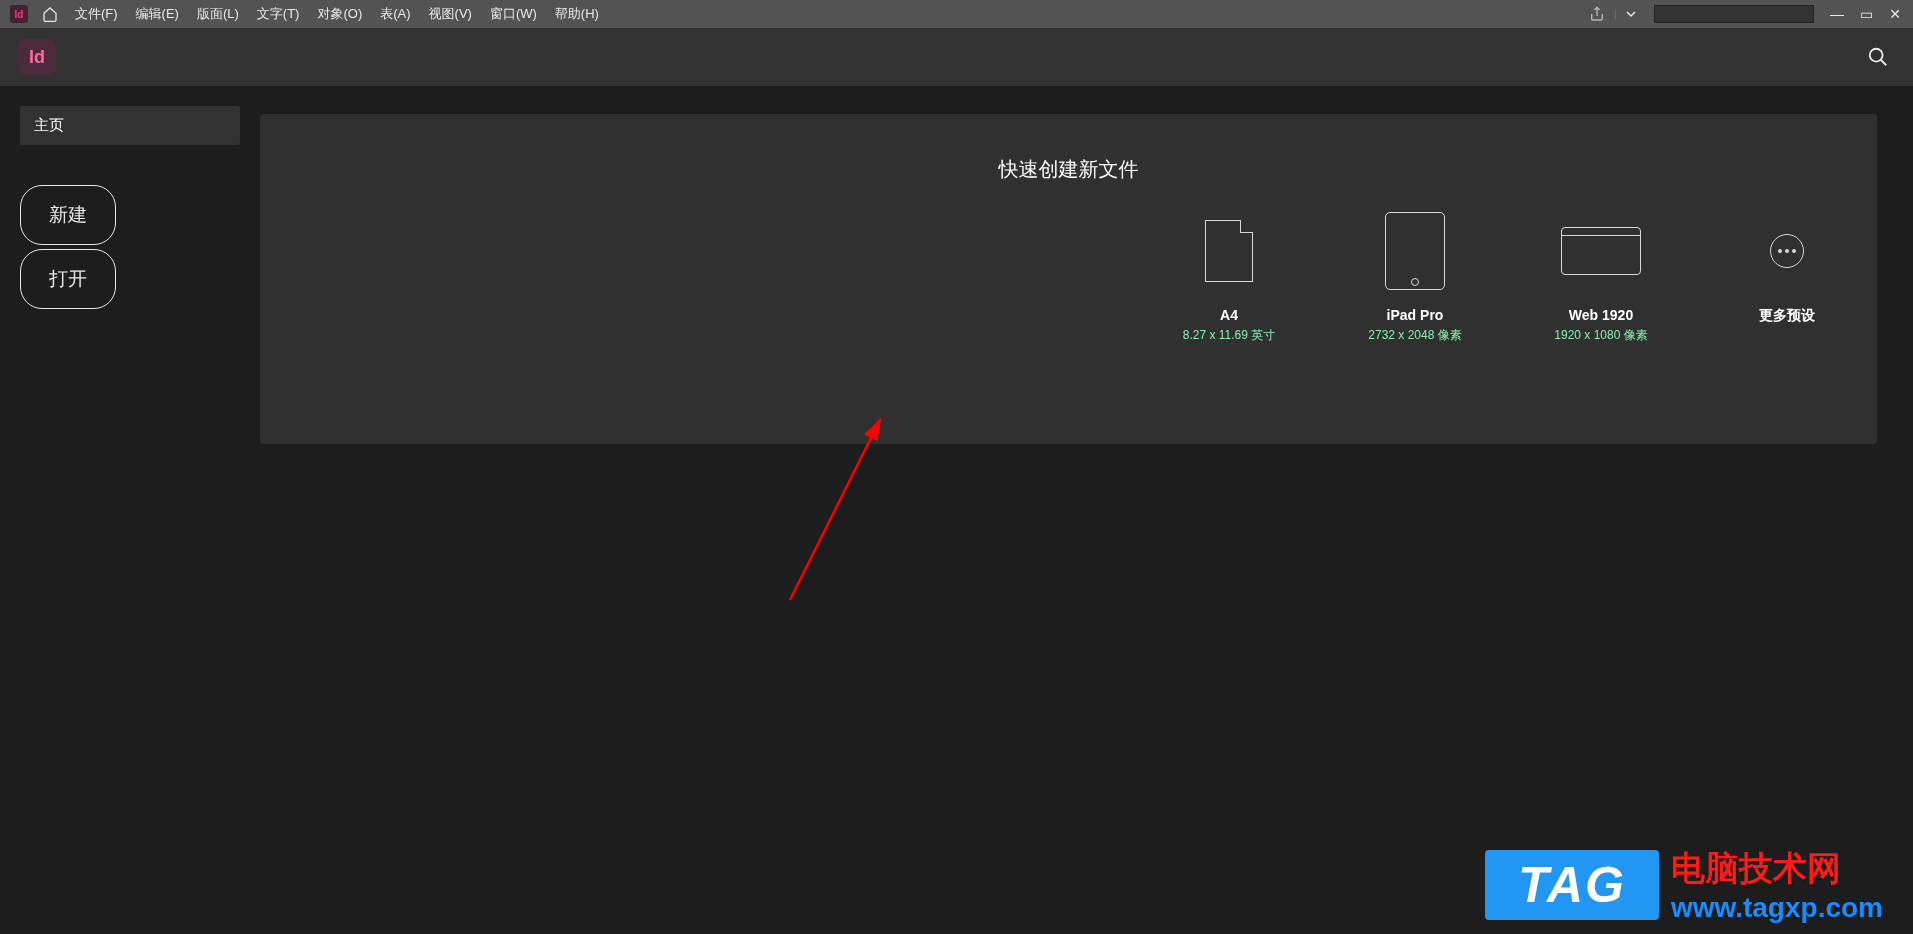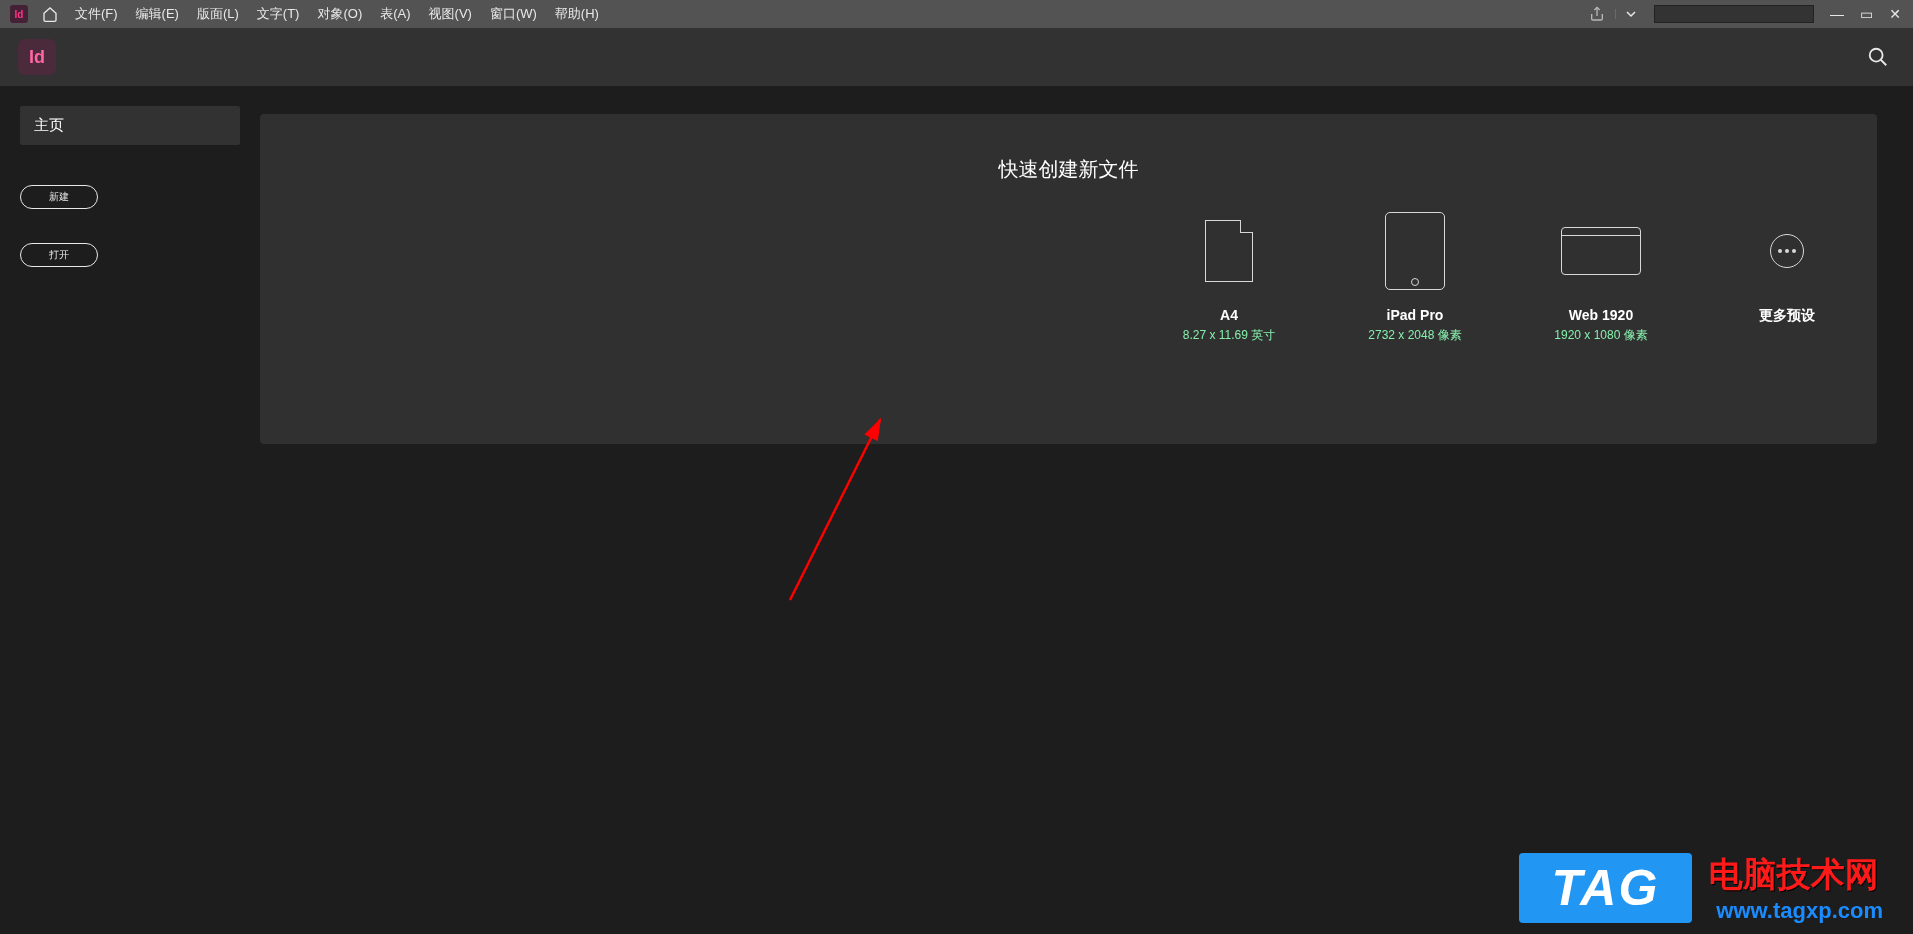--- a/index.html
+++ b/index.html
@@ -19,21 +19,21 @@
 
 .secbar { height: 58px; background: #323232; display: flex; align-items: center; padding: 0 18px; }
 .secbar .id-badge { width: 38px; height: 36px; background: #4b2a3b; border-radius: 7px; display: flex; align-items: center; justify-content: center; color: #ff66a3; font-weight: bold; font-size: 18px; }
 .secbar .spacer { flex: 1; }
 .secbar .search-icon { cursor: pointer; padding: 6px; }
 
 
 .main { display: flex; height: calc(100% - 86px); }
 .sidebar { width: 260px; padding: 20px; }
 .tab { background: #323232; color: #fff; font-size: 15px; padding: 10px 14px; border-radius: 2px; width: 220px; margin-bottom: 40px; }
-.pill-btn { border: 1.5px solid #e8e8e8; color: #e8e8e8; background: transparent; border-radius: 22px; padding: 4px 28px; font-size: 10px; cursor: pointer; display: block; margin-bottom: 34px; }
+.pill-btn { border: 1.5px solid #e8e8e8; color: #e8e8e8; background: transparent; border-radius: 22px; padding: 16px 28px; font-size: 19px; cursor: pointer; display: block; margin-bottom: 4px; }
 
 .content { flex: 1; padding: 28px 36px 0 0; }
 .panel { background: #303030; border-radius: 4px; min-height: 330px; padding: 30px 20px 50px; }
 .panel-title { text-align: center; font-size: 20px; color: #fff; font-weight: 500; margin-bottom: 28px; margin-top: 12px; }
 .presets { display: flex; justify-content: flex-end; gap: 46px; }
 .preset { width: 140px; text-align: center; cursor: pointer; }
 .preset .thumb { height: 80px; display: flex; align-items: center; justify-content: center; margin-bottom: 16px; }
 .preset .name { font-size: 14px; font-weight: 600; color: #fff; margin-bottom: 4px; }
 .preset .dims { font-size: 12px; color: #86efac; }
 .preset .name.bold { font-weight: 700; }
@@ -49,23 +49,23 @@
 
 .more-icon { width: 34px; height: 34px; border: 1.5px solid #d8d8d8; border-radius: 50%; display: flex; align-items: center; justify-content: center; gap: 3px; }
 .more-icon span { width: 4px; height: 4px; background: #d8d8d8; border-radius: 50%; }
 
 
 .arrow { position: absolute; left: 780px; top: 330px; pointer-events: none; }
 
 
 .watermark { position: absolute; right: 30px; bottom: 10px; display: flex; align-items: center; gap: 12px; }
 .tag-badge { background: #2196f3; color: #fff; font-size: 50px; font-weight: 900; font-style: italic; padding: 6px 33px; border-radius: 4px; letter-spacing: 2px; }
-.wm-text { display: flex; flex-direction: column; align-items: center; }
+.wm-text { display: flex; flex-direction: column; }
 .wm-cn { color: #ff1a1a; font-size: 34px; font-weight: 900; text-shadow: 1px 1px 0 #000; }
-.wm-url { color: #1a8cff; font-size: 22px; font-weight: 700; margin-left: 12px; }
+.wm-url { color: #1a8cff; font-size: 28px; font-weight: 700; }
 
 svg { display: block; }
 </style>
 </head>
 <body>
 
 <div class="menubar">
   <div class="app-icon">Id</div>
   <div class="home-icon">
     <svg width="16" height="16" viewBox="0 0 24 24" fill="none" stroke="#e8e8e8" stroke-width="2">

